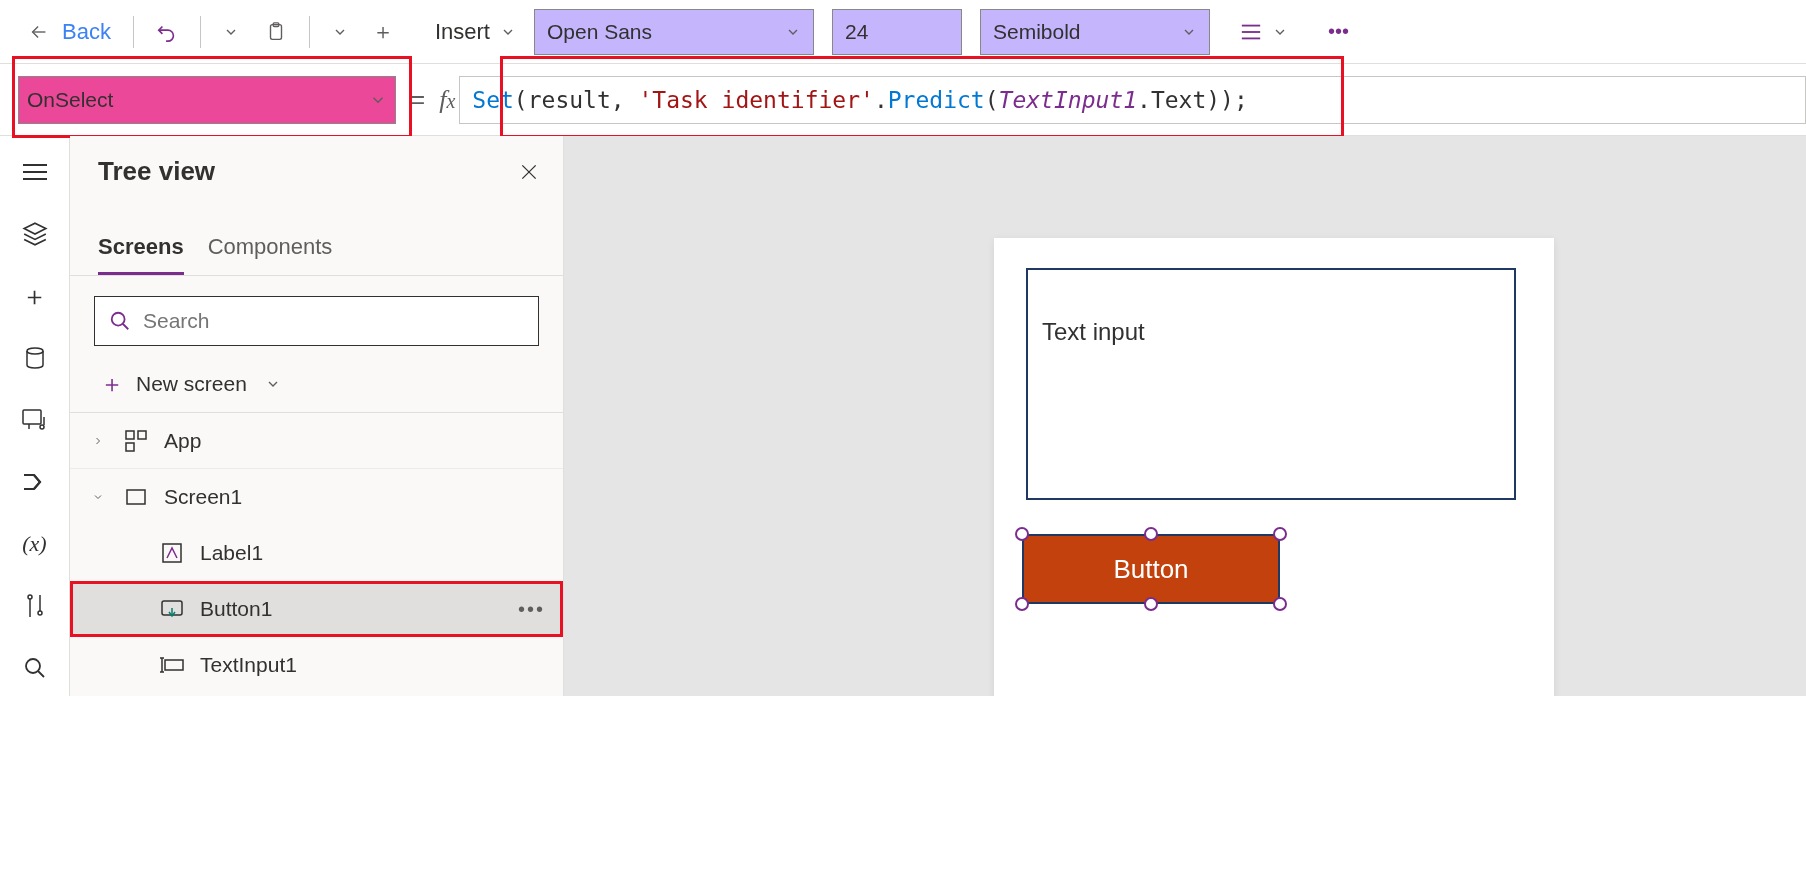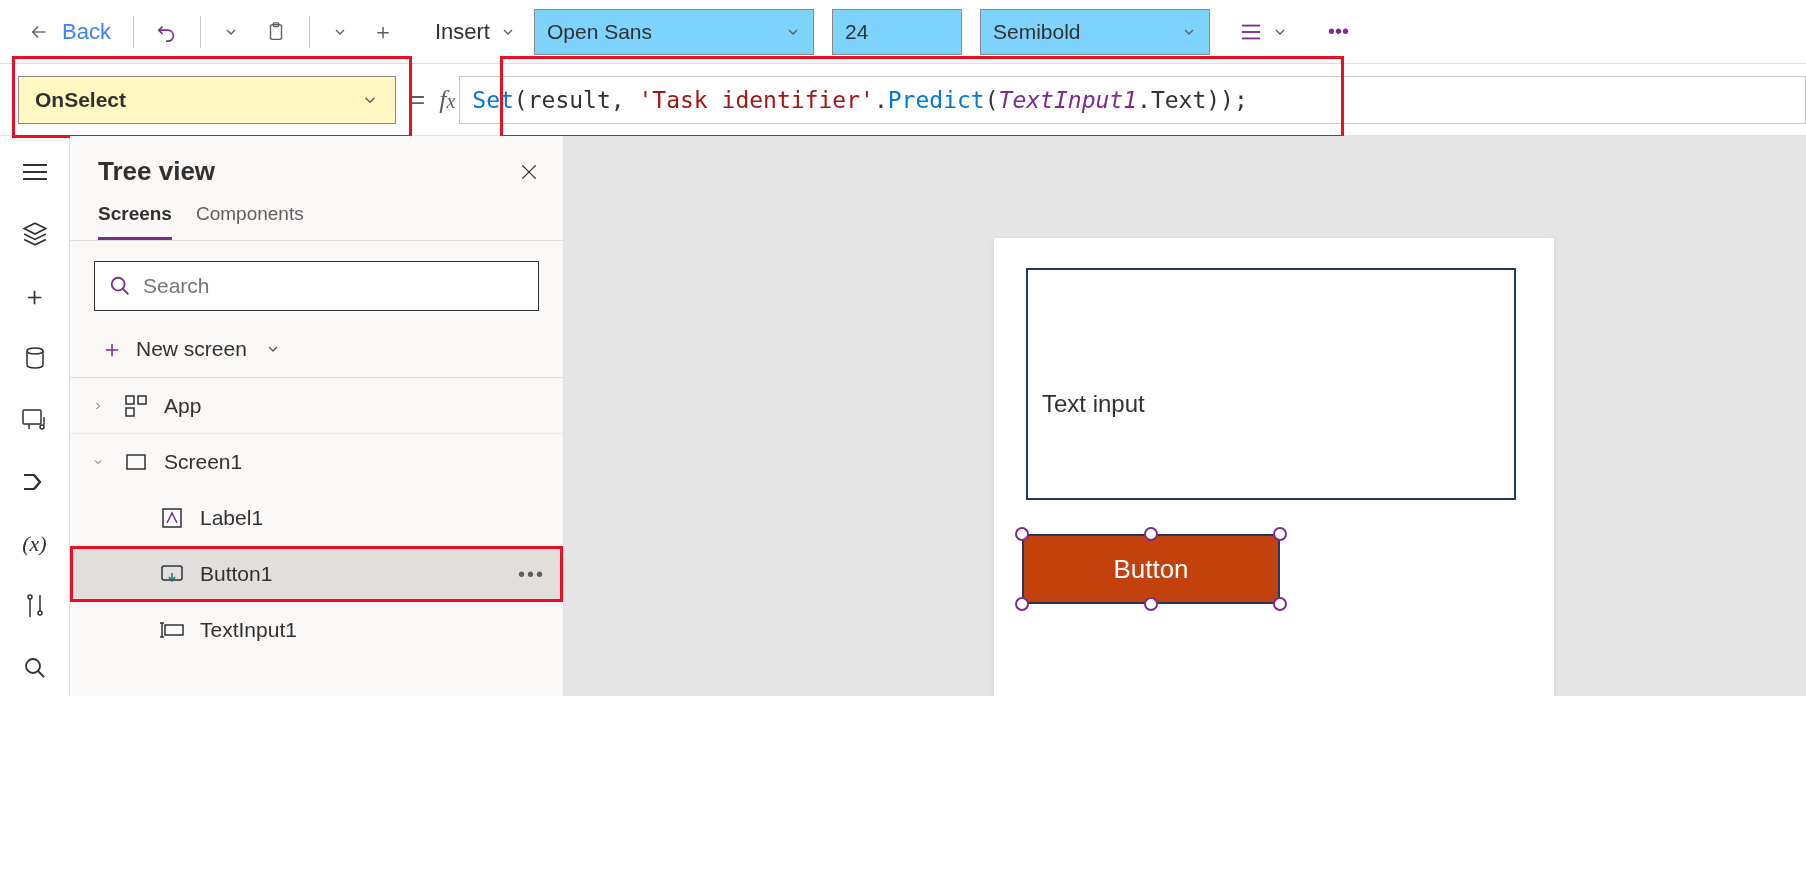--- a/index.html
+++ b/index.html
@@ -38,21 +38,21 @@
   .font-select {
     height: 46px;
     border: 1px solid #8a8886;
     display: flex;
     align-items: center;
     justify-content: space-between;
     padding: 0 12px;
     font-size: 21px;
     color: #323130;
     margin-left: 12px;
-    background:#7dd3fc;
+    background:#c4b5fd;
     gap:41px;
   }
   .font-name { width: 280px; }
   .font-size { width: 130px; }
   .font-weight { width: 230px; }
   .chev { color:#605e5c; font-size:14px;}
 
   .formula-row {
     height: 72px;
     display:flex;
@@ -65,25 +65,24 @@
   .red-box { border: 3px solid #e81123; position:absolute; pointer-events:none; }
   .red-prop { left: 12px; top: -8px; width: 400px; height: 82px; }
   .red-formula { left: 500px; top: -8px; width: 844px; height: 82px; }
   .prop-select {
     width: 378px;
     height: 48px;
     border: 1px solid #8a8886;
     display:flex;
     align-items:center;
     justify-content:space-between;
-    padding: 0 16px;
+    padding: 0 8px;
     font-size: 21px;
-    background:#fef9c3;
+    background:#ec4899;
     cursor:pointer;
-    font-weight:bold;
   }
   .fx-eq { font-size: 26px; color:#605e5c; padding:0 14px; font-style:normal; }
   .fx-sym { font-style: italic; font-family: "Times New Roman", serif; font-size: 26px; color:#605e5c; margin-right:4px; }
   .fx-bar {
     flex:1;
     height:48px;
     border: 1px solid #c8c6c4;
     border-left: 1px solid #c8c6c4;
     display:flex;
     align-items:center;
@@ -138,24 +137,25 @@
   }
   .tree-title { font-size: 26px; font-weight:600; }
   .tree-close { font-size: 22px; color:#323130; cursor:pointer; }
   .tree-tabs {
     display:flex;
     gap: 24px;
     padding: 12px 28px 0 28px;
     border-bottom: 1px solid #e1dfdd;
   }
   .tree-tab {
-    font-size: 19px;
+    font-size: 22px;
     color:#605e5c;
     padding-bottom: 12px;
     cursor:pointer;
+    margin-top:31px;
   }
   .tree-tab.active {
     color:#323130;
     font-weight:600;
     border-bottom: 3px solid #7b2d8e;
   }
   .tree-search {
     margin: 20px 24px 10px 24px;
     height: 50px;
     border: 1px solid #323130;
@@ -220,21 +220,21 @@
     box-shadow: 0 2px 8px rgba(0,0,0,.08);
   }
   .text-input-ctrl {
     position:absolute;
     left: 32px;
     top: 30px;
     width: 490px;
     height: 232px;
     border: 2px solid #1f3864;
     background:#fff;
-    padding: 120px 14px 10px 14px;
+    padding: 48px 14px 10px 14px;
     font-size: 24px;
     color:#323130;
   }
   .btn-ctrl-wrap {
     position:absolute;
     left: 28px;
     top: 296px;
     width: 258px;
     height: 70px;
   }

